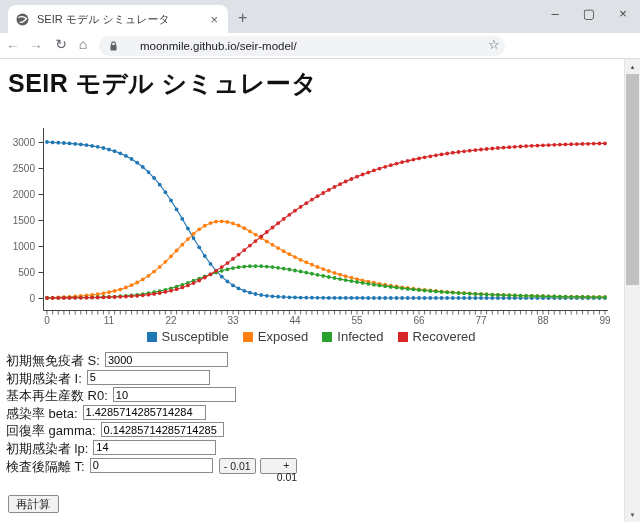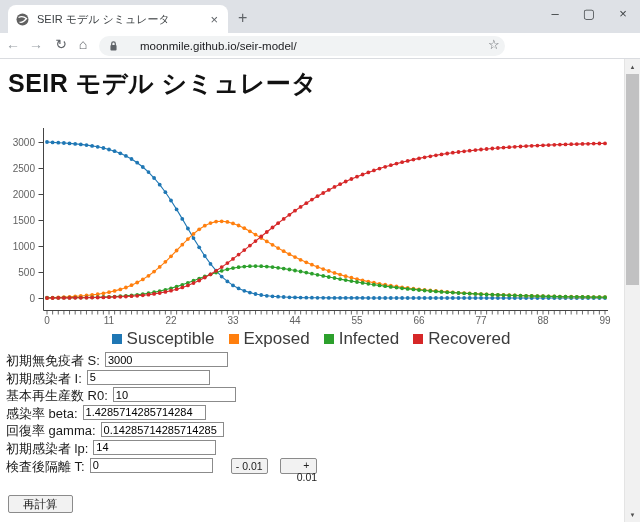--- a/index.html
+++ b/index.html
@@ -35,34 +35,34 @@
   .ext-v{position:absolute;left:564px;top:36px;font-size:13px;font-weight:bold;color:#41b883;}
   .sep{position:absolute;left:588px;top:38px;width:1px;height:13px;background:#dadce0;}
   .avatar{position:absolute;left:595px;top:36px;width:16px;height:16px;border-radius:50%;background:#e9d9bc;overflow:hidden;}
   .avatar:after{content:"";position:absolute;left:2px;top:6px;width:12px;height:5px;background:#a0703c;border-radius:2px;}
   .menu-dots{position:absolute;left:619px;top:36px;font-size:12px;color:#5f6368;}
   
   .page{position:absolute;left:0;top:59px;width:624px;height:463px;background:#ffffff;}
   h1.heading{position:absolute;left:8px;top:8px;margin:0;font-size:25px;font-weight:700;color:#111;letter-spacing:0.5px;}
   .chart-wrap{position:absolute;left:0;top:59px;width:622px;height:212px;}
   .legend{position:absolute;left:0;top:270px;width:622px;display:flex;justify-content:center;gap:14px;}
-  .legend-item{display:flex;align-items:center;gap:5px;font-size:17px;color:#3c3c3c;}
+  .legend-item{display:flex;align-items:center;gap:5px;font-size:13px;color:#3c3c3c;}
   .swatch{width:10px;height:10px;display:inline-block;}
   .tick-label{font-size:10px;fill:#616161;}
   
   .form{position:absolute;left:6px;top:293px;}
   .frow{display:flex;height:15px;margin-bottom:2.6px;}
   .frow label{font-size:13px;color:#1a1a1a;margin-right:5px;white-space:nowrap;}
   .frow input{width:123px;height:15px;box-sizing:border-box;border:1px solid #8b8b8b;
               font-size:11px;padding:0 2px;font-family:"Liberation Sans",sans-serif;background:#fff;}
-  .stepbtn{margin-left:18px;width:37px;height:16px;font-size:10.5px;background:#f2f2f2;
+  .stepbtn{margin-left:6px;width:37px;height:16px;font-size:10.5px;background:#f2f2f2;
            border:1px solid #8b8b8b;border-radius:2px;padding:0;font-family:"Liberation Sans",sans-serif;color:#222;}
-  .stepbtn + .stepbtn{margin-left:12px;padding-left:16px;}
+  .stepbtn + .stepbtn{margin-left:4px;padding-left:16px;}
   .recalc{position:absolute;left:8px;top:436px;height:18px;font-size:11.5px;background:#f2f2f2;
-          border:1px solid #8b8b8b;border-radius:2px;padding:1px 14px;font-family:"Liberation Sans",sans-serif;color:#222;}
+          border:1px solid #8b8b8b;border-radius:2px;padding:1px 7px;font-family:"Liberation Sans",sans-serif;color:#222;}
   
   .scrollbar{position:absolute;right:0;top:59px;width:16px;height:463px;background:#f1f1f1;border-left:1px solid #e4e4e4;box-sizing:border-box;}
   .sb-arrow{position:absolute;left:0;width:15px;height:15px;display:flex;align-items:center;justify-content:center;
             font-size:6px;color:#505050;}
   .sb-up{top:0;}
   .sb-down{bottom:0;}
   .sb-thumb{position:absolute;left:1px;top:15px;width:13px;height:211px;background:#c1c1c2;}
 </style>
 </head>
 <body>

